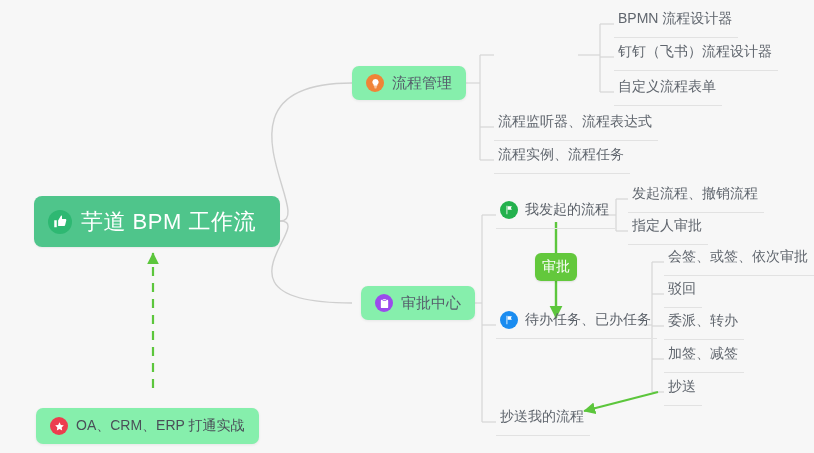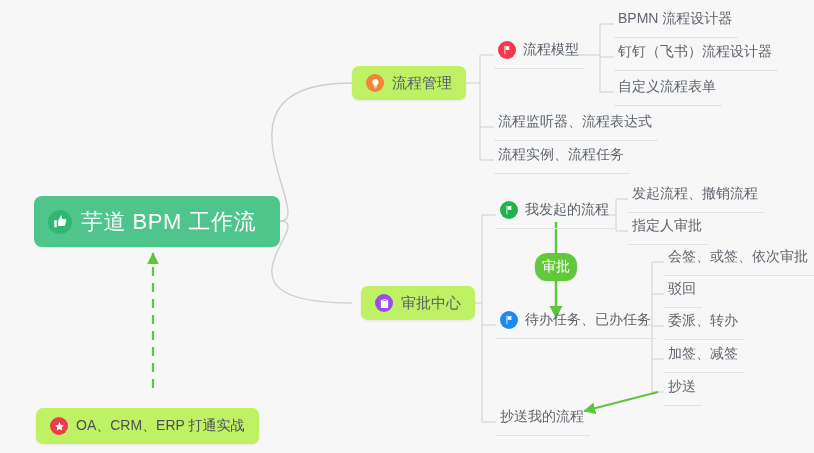--- a/index.html
+++ b/index.html
@@ -22,21 +22,21 @@
     left:34px;top:196px;width:246px;height:51px;
     background:#4fc58b;border-radius:8px;
     display:flex;align-items:center;gap:9px;
     padding:0 14px;
     color:#ffffff;font-size:22px;letter-spacing:.5px;
     box-shadow:0 1px 2px rgba(0,0,0,.06);
   }
 
   
   .card{
-    background:#bef264;border-radius:7px;
+    background:#86efac;border-radius:7px;
     display:flex;align-items:center;gap:8px;
     padding:0 14px;height:34px;
     color:#555e6b;font-size:15px;
     box-shadow:0 1px 3px rgba(0,0,0,.07);
   }
   .l1-a{left:352px;top:66px;}
   .l1-b{left:361px;top:286px;gap:8px;}
   .corner{left:36px;top:408px;height:36px;font-size:14px;color:#4a4f58;}
 
   
@@ -44,21 +44,21 @@
     display:flex;gap:7px;
     height:28px;padding:0 6px 0 4px;
     color:#5a6068;font-size:14px;
     border-bottom:1px solid #e2e2e2;
   }
   .leaf.plain{color:#60666e;}
 
   
   .chip{
     left:535px;top:253px;width:42px;height:28px;
-    background:#63c83c;border-radius:12px;
+    background:#63c83c;border-radius:6px;
     color:#ffffff;font-size:14px;
     display:flex;align-items:center;justify-content:center;
     box-shadow:0 1px 2px rgba(0,0,0,.10);
   }
 
   
   .badge{
     width:18px;height:18px;border-radius:50%;
     display:inline-flex;align-items:center;justify-content:center;
     flex:0 0 auto;
@@ -153,28 +153,20 @@
 
   <div class="node card l1-a">
     <span class="badge b-orange">
       <svg width="11" height="11" viewBox="0 0 24 24" fill="#ffffff">
         <path d="M12 2a7 7 0 0 0-4 12.7V17h8v-2.3A7 7 0 0 0 12 2zM9 18.6h6v1.6H9zM10 21.4h4v.9h-4z"></path>
       </svg>
     </span>
     <span>流程管理</span>
   </div>
 
-  <div class="node leaf" style="left:494px;top:41px;">
-    <span class="badge b-red">
-      <svg width="10" height="10" viewBox="0 0 24 24" fill="#ffffff">
-        <path d="M6 2h2v20H6zM9 3h10l-2.6 4.2L19 11.6H9z"></path>
-      </svg>
-    </span>
-    <span>流程模型</span>
-  </div>
 
   <div class="node leaf plain" style="left:614px;top:10px;">
     <span>BPMN 流程设计器</span>
   </div>
   <div class="node leaf plain" style="left:614px;top:43px;">
     <span>钉钉（飞书）流程设计器</span>
   </div>
   <div class="node leaf plain" style="left:614px;top:78px;">
     <span>自定义流程表单</span>
   </div>

